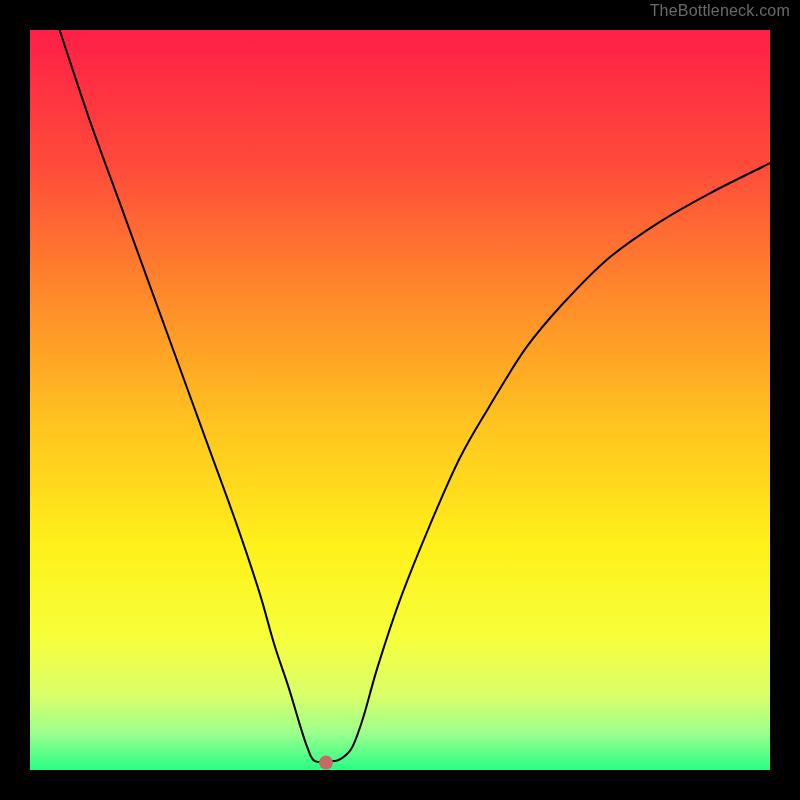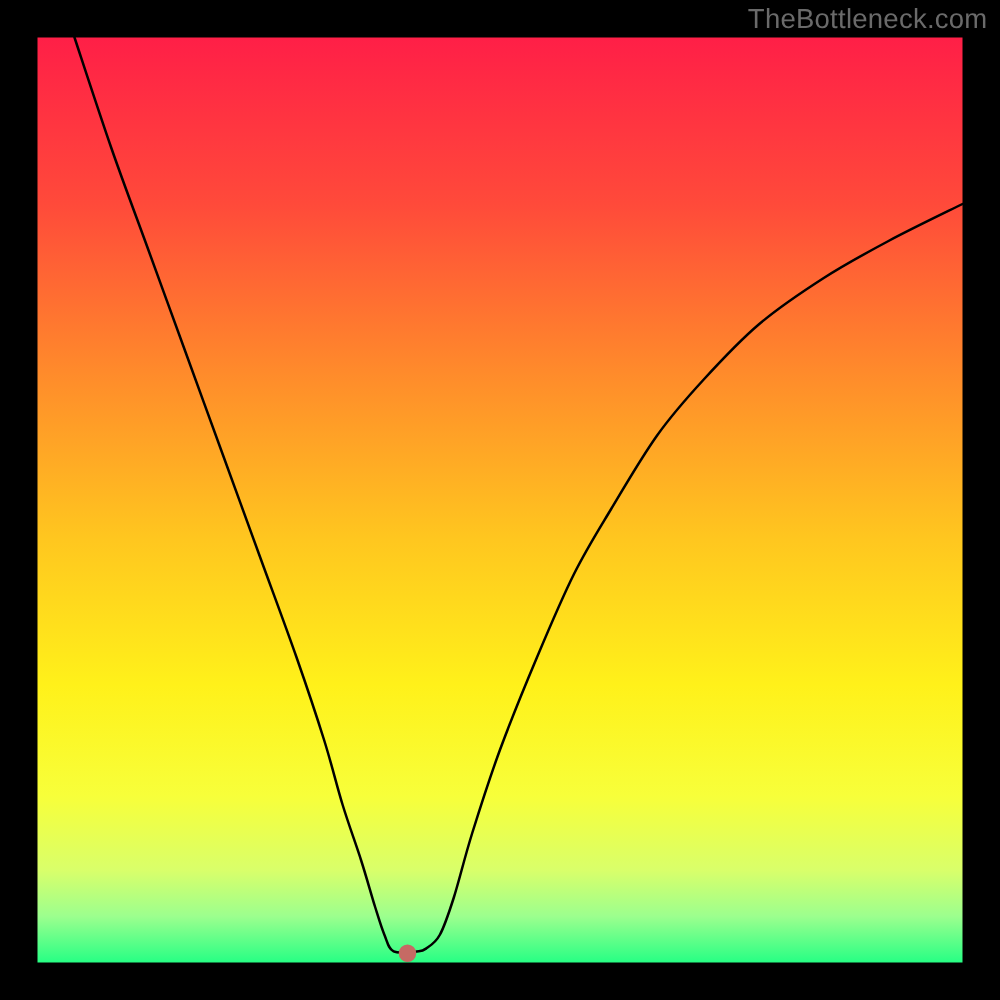--- a/index.html
+++ b/index.html
@@ -15,21 +15,21 @@
     position: relative;
     width: 800px;
     height: 800px;
     background: #000;
   }
   .watermark {
     position: absolute;
     top: 2px;
     right: 10px;
     color: #6a6a6a;
-    font-size: 22px;
+    font-size: 16px;
     font-weight: 500;
     letter-spacing: 0.2px;
     z-index: 3;
     user-select: none;
   }
   svg {
     position: absolute;
     top: 0;
     left: 0;
   }

